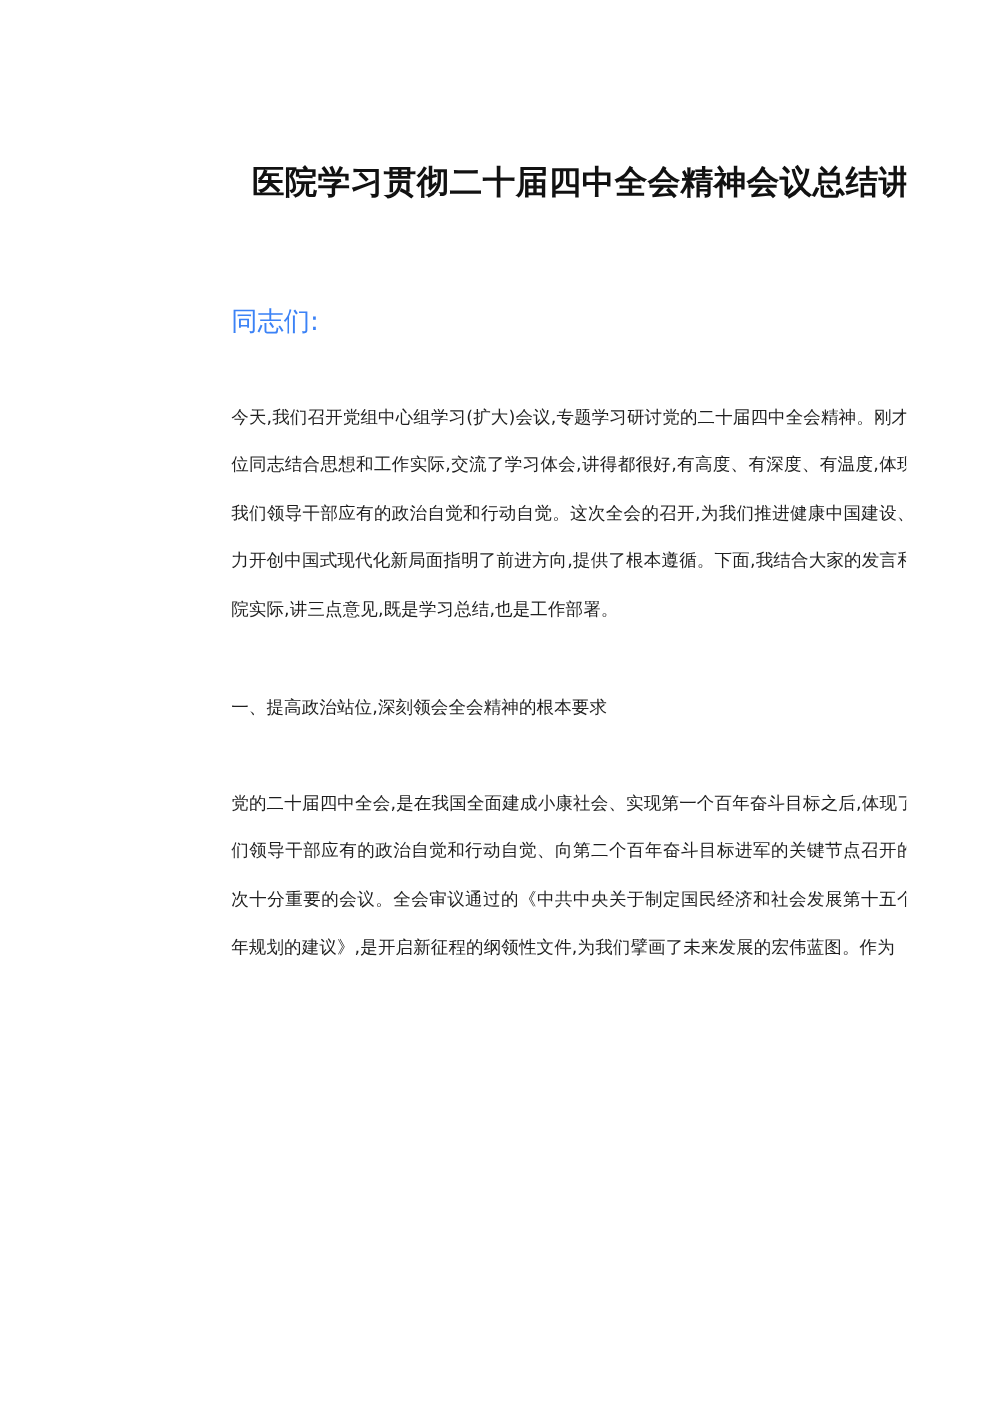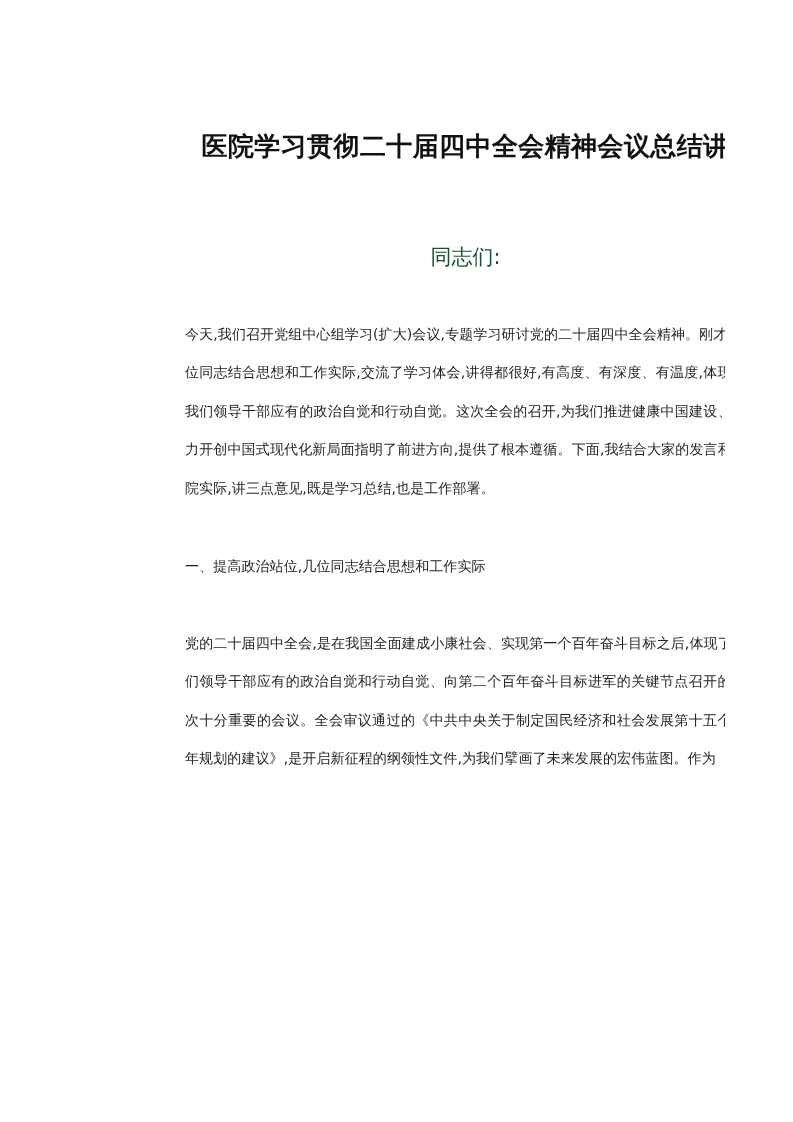--- a/index.html
+++ b/index.html
@@ -35,22 +35,22 @@
     font-weight: bold;
     text-align: center;
     letter-spacing: 0.4px;
     color: #111111;
   }
   .salutation {
     margin: 0;
     padding-top: 72px;
     font-size: 21px;
     line-height: 38.5px;
-    text-align: center;
-    color: #14532d;
+    text-align: left;
+    color: #3b82f6;
   }
   .para {
     margin: 0;
     padding-top: 38px;
     font-size: 14px;
     line-height: 38.5px;
     text-align: justify;
     text-align-last: left;
     text-justify: inter-character;
     color: #1f1f1f;
@@ -70,18 +70,18 @@
   <div class="doc-body">
 
     <h1 class="doc-title">
         <span style="display: block;">医院学习贯彻二十届四中全会精神会议总结讲</span>
       </h1>
 
     <p class="salutation">同志们:</p>
 
     <p class="para">今天,我们召开党组中心组学习(扩大)会议,专题学习研讨党的二十届四中全会精神。刚才,几位同志结合思想和工作实际,交流了学习体会,讲得都很好,有高度、有深度、有温度,体现了我们领导干部应有的政治自觉和行动自觉。这次全会的召开,为我们推进健康中国建设、奋力开创中国式现代化新局面指明了前进方向,提供了根本遵循。下面,我结合大家的发言和医院实际,讲三点意见,既是学习总结,也是工作部署。</p>
 
-    <p class="para heading-para">一、提高政治站位,几位同志结合思想和工作实际</p>
+    <p class="para heading-para">一、提高政治站位,深刻领会全会精神的根本要求</p>
 
     <p class="para tight">党的二十届四中全会,是在我国全面建成小康社会、实现第一个百年奋斗目标之后,体现了我们领导干部应有的政治自觉和行动自觉、向第二个百年奋斗目标进军的关键节点召开的一次十分重要的会议。全会审议通过的《中共中央关于制定国民经济和社会发展第十五个五年规划的建议》,是开启新征程的纲领性文件,为我们擘画了未来发展的宏伟蓝图。作为</p>
 
   </div>
 </div>
 
 </body></html>

